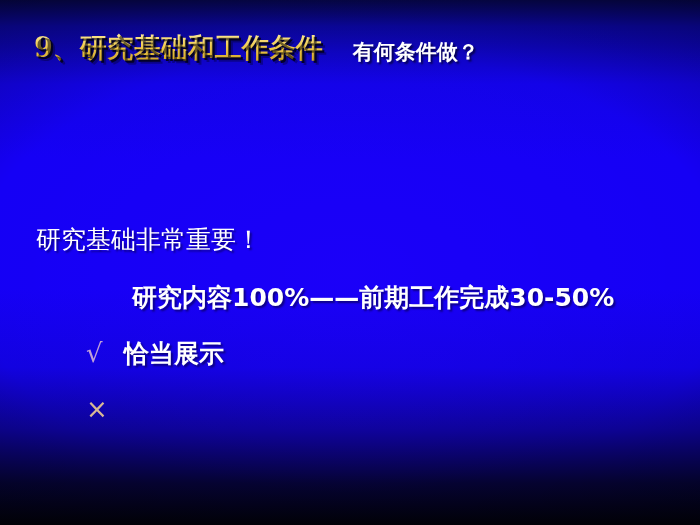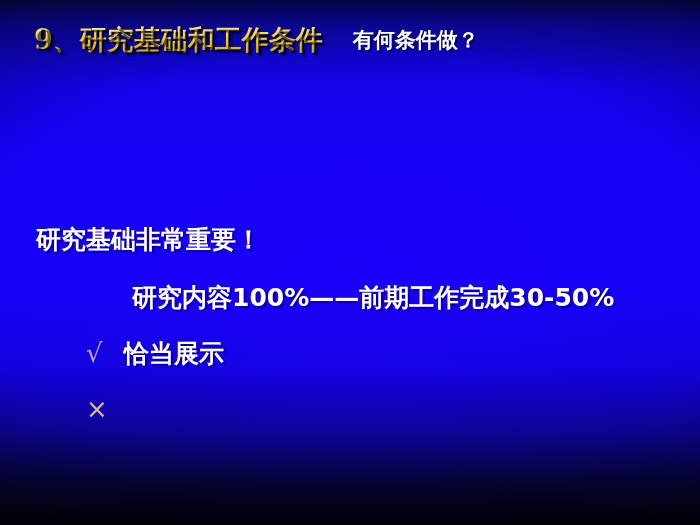--- a/index.html
+++ b/index.html
@@ -38,21 +38,21 @@
   }
   #slide > * { position: relative; z-index: 2; }
 
   
   .title-bar {
     position: absolute;
     left: 0; top: 14px;
     width: 700px;
     height: 52px;
     display: flex;
-    align-items: center;
+    align-items: flex-end;
     padding-left: 34px;
     box-sizing: border-box;
     white-space: nowrap;
   }
   .title-gold {
     font-family: "DejaVu Serif", "Liberation Serif", serif;
     font-weight: bold;
     font-size: 27px;
     letter-spacing: 0px;
     color: #f5d76e;
@@ -99,21 +99,21 @@
   }
   .line {
     position: absolute;
     white-space: nowrap;
     color: #ffffff;
     font-family: "DejaVu Sans", "Liberation Sans", sans-serif;
   }
   .l-heading {
     left: 36px; top: 12px;
     font-size: 25px;
-    font-weight: bold;
+    font-weight: normal;
     text-shadow: 2px 2px 2px rgba(0,0,0,0.45);
   }
   .l-sub {
     left: 84px; top: 70px;
     font-size: 25px;
     font-weight: bold;
     text-shadow: 2px 2px 2px rgba(0,0,0,0.45);
     margin-left: 48px;
   }
   .bullet-row {

